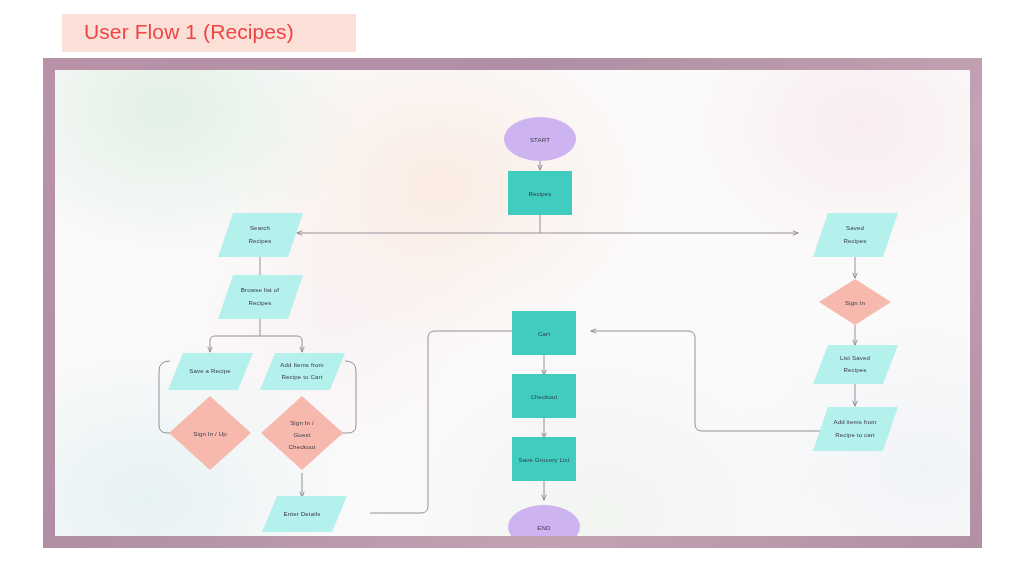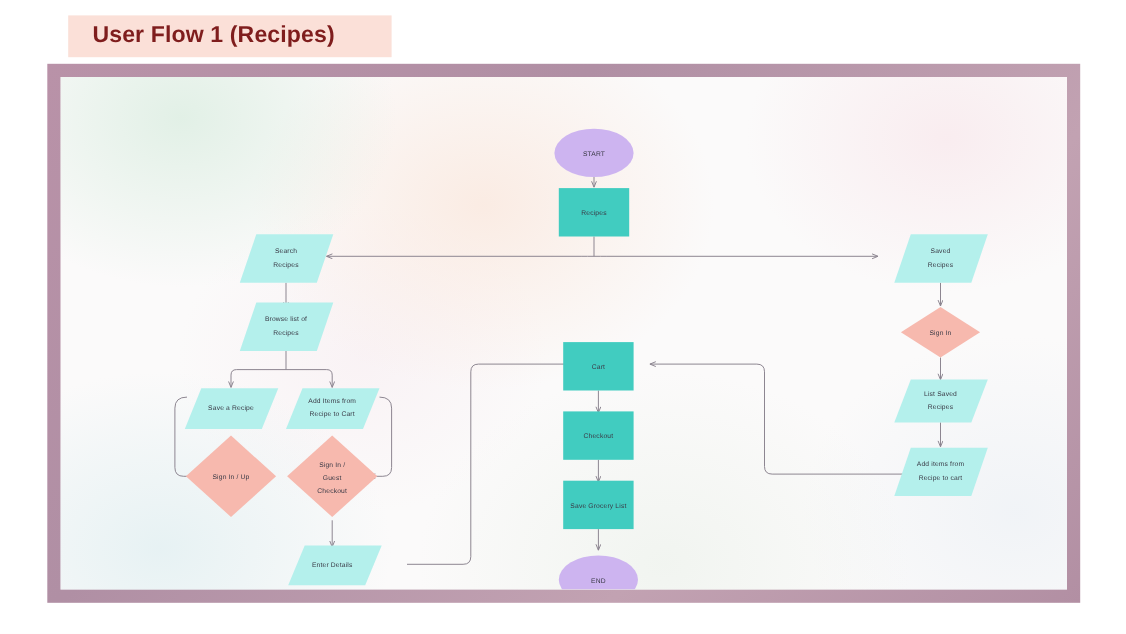--- a/index.html
+++ b/index.html
@@ -21,22 +21,22 @@
     top: 14px;
     width: 294px;
     height: 38px;
     background: #fbe0d8;
   }
   #title-text {
     position: absolute;
     left: 84px;
     top: 20px;
     font-size: 21px;
-    font-weight: bold;
-    color: #7f1d1d;
+    font-weight: normal;
+    color: #ef4444;
     letter-spacing: 0.1px;
     white-space: nowrap;
   }
 
   
   #canvas-frame {
     position: absolute;
     left: 43px;
     top: 58px;
     width: 939px;

